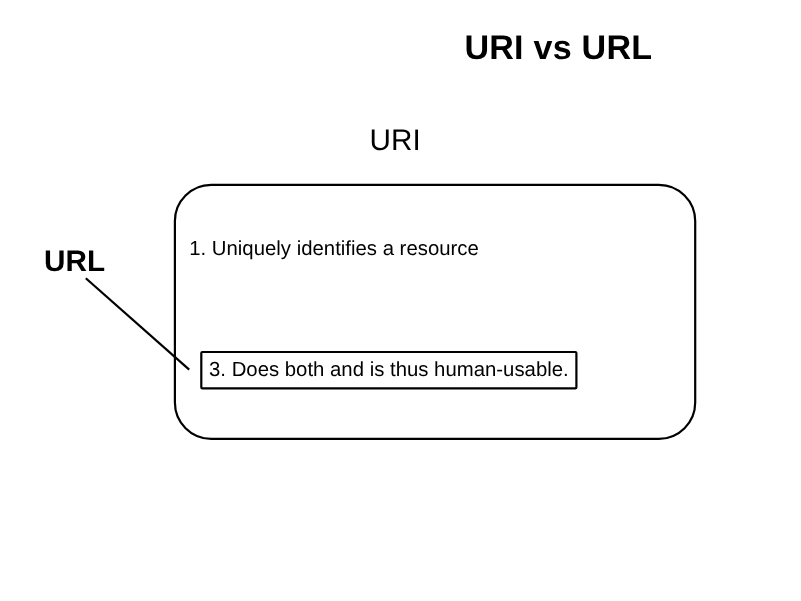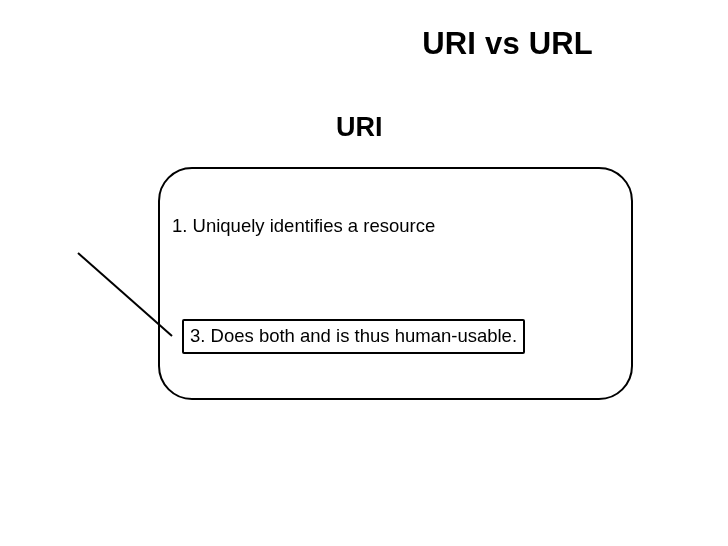--- a/index.html
+++ b/index.html
@@ -26,21 +26,21 @@
     font-size: 31px;
     font-weight: bold;
     letter-spacing: 0.2px;
     white-space: nowrap;
   }
   .uri-label {
     position: absolute;
     left: 336px;
     top: 112px;
     font-size: 27px;
-    font-weight: bold;
+    font-weight: normal;
   }
   .url-label {
     position: absolute;
     left: 40px;
     top: 222px;
     font-size: 27px;
     font-weight: bold;
   }
   .uri-box {
     position: absolute;
@@ -94,20 +94,21 @@
 <body>
 
 <div class="slide">
 
   <div class="slide-title">URI vs URL</div>
 
   <div class="uri-label">URI</div>
 
   <div class="uri-box"></div>
 
+  <div class="url-label">URL</div>
 
   <svg class="connector-svg" viewBox="0 0 728 546">
     <line x1="78" y1="253" x2="172" y2="336" stroke="#000000" stroke-width="2"></line>
   </svg>
 
   <div class="item item-1">1. Uniquely identifies a resource</div>
   <div class="item item-3">3. Does both and is thus human-usable.</div>
 
 
 </div>

